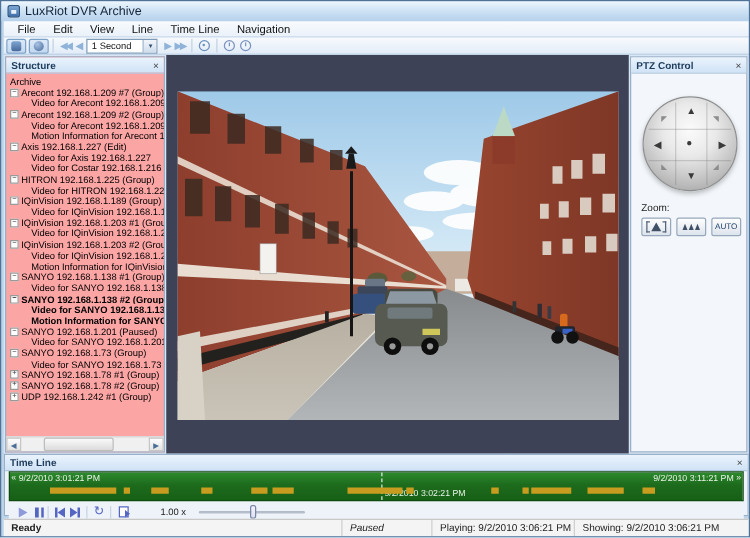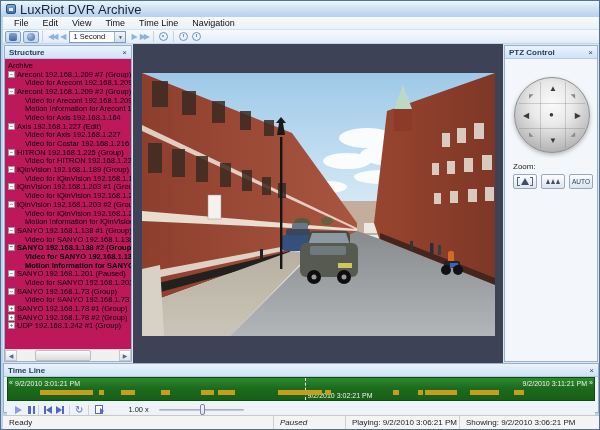--- a/index.html
+++ b/index.html
@@ -7,21 +7,21 @@
   .window { position:relative; width:600px; height:430px; background:#bcd4ea;
             border:1px solid #4f7296; overflow:hidden; }
 
   
   .titlebar { position:absolute; left:0; top:0; width:598px; height:16px;
     background:linear-gradient(#eef6fd,#cfe3f5 45%,#b6d1ea);
     display:flex; align-items:center; padding-left:5px; }
   .app-icon { width:10px; height:10px; margin-right:4px;
     background:linear-gradient(#7fa8d6,#3f6ea8); border:1px solid #2d517d; border-radius:2px; position:relative; }
   .app-icon::after { content:""; position:absolute; left:2px; top:3px; width:4px; height:3px; background:#e8f1fa; }
-  .title-text { font-size:13px; color:#15253a; }
+  .title-text { font-size:10px; color:#15253a; }
 
   
   .menubar { position:absolute; left:2px; top:16px; width:596px; height:13px;
     background:linear-gradient(#f8fbfe,#eaf1f9); border-bottom:1px solid #d4e0ee;
     display:flex; align-items:center; padding-left:4px; }
   .menu-item { font-size:9px; color:#111; padding:0 7px; line-height:12px; }
 
   
   .toolbar { position:absolute; left:2px; top:29px; width:596px; height:14px;
     background:linear-gradient(#f7fafd,#e2ecf7); border-bottom:1px solid #c2d4e8;
@@ -39,21 +39,21 @@
     border-left:1px solid #9fb6cf; font-size:5px; color:#33506e; display:flex; align-items:center; justify-content:center; }
   .ring-icon { width:9px; height:9px; border:1.5px solid #6b8fbf; border-radius:50%; margin:0 2px; position:relative; }
   .ring-icon::after{content:"";position:absolute;left:2px;top:2px;width:2px;height:2px;background:#6b8fbf;border-radius:50%;}
   .clock-icon { width:9px; height:9px; border:1.5px solid #7a92c0; border-radius:50%; margin:0 2px; position:relative; }
   .clock-icon::after { content:""; position:absolute; left:3px; top:1px; width:1px; height:3px; background:#7a92c0; }
 
   
   .main-bg { position:absolute; left:2px; top:43px; width:596px; height:319px; background:#d7e5f4; }
 
   
-  .panel { position:absolute; border:1px solid #98b0c8; background:#be185d; }
+  .panel { position:absolute; border:1px solid #98b0c8; background:#fca5a5; }
   .phead { height:13px; background:linear-gradient(#eaf3fc,#d0e3f6); border-bottom:1px solid #b3c9e0;
     display:flex; align-items:center; font-size:8px; font-weight:bold; color:#1e3c5c; padding:0 4px; }
   .phead .sp { flex:1; }
   .pclose { font-size:8px; color:#444; font-weight:normal; }
 
   
   .struct { left:3px; top:44px; width:128px; height:317px; }
   .tree { position:absolute; left:0; top:13px; right:0; bottom:13px; overflow:hidden; padding-top:2px; }
   .tree-row { height:8.7px; display:flex; align-items:center; white-space:nowrap; overflow:hidden;
     font-size:7.5px; color:#000; }
@@ -127,42 +127,42 @@
   .slider { position:relative; width:85px; height:11px; margin-left:10px; }
   .slider .track { position:absolute; left:0; right:0; top:5px; height:2px;
     background:linear-gradient(#9aa4b4,#cfd6e0); border-radius:1px; }
   .slider .thumb { position:absolute; top:0; width:5px; height:11px; background:linear-gradient(#f6f6fb,#dfe1ee);
     border:1px solid #7a86a8; border-radius:2px; }
 
   
   .statusbar { position:absolute; left:2px; top:414px; width:596px; height:14px; background:#f4f4f4;
     border-top:1px solid #c8c8c8; display:flex; align-items:center; font-size:8px; color:#222; }
   .st-cell { height:100%; display:flex; align-items:center; padding-left:6px; border-left:1px solid #cfcfcf; }
-  .st-ready { flex:1; border-left:none; }
+  .st-ready { flex:1; border-left:none;font-weight:bold; }
   .st-state { width:72px;font-style:italic; }
   .st-playing { width:114px;text-align:center; }
   .st-showing { width:140px; }
   .bottom-edge { position:absolute; left:0; top:428px; width:598px; height:2px;
     background:linear-gradient(#a9c6e2,#8fb1d4); }
 </style>
 </head>
 <body>
 
 <div class="window">
 
   <div class="titlebar">
     <div class="app-icon"></div>
     <div class="title-text">LuxRiot DVR Archive</div>
   </div>
 
   <div class="menubar">
       <div class="menu-item">File</div>
       <div class="menu-item">Edit</div>
       <div class="menu-item">View</div>
-      <div class="menu-item">Time</div>
+      <div class="menu-item">Line</div>
       <div class="menu-item">Time Line</div>
       <div class="menu-item">Navigation</div>
     </div>
 
   <div class="toolbar">
     <div class="tbtn">
       <div class="glyph-sq"></div>
     </div>
     <div class="tbtn">
       <div class="glyph-ci"></div>
@@ -204,23 +204,20 @@
         </div>
         <div class="tree-row lvl1">
           <span class="exp">−</span>
           <span>Arecont 192.168.1.209 #2 (Group)</span>
         </div>
         <div class="tree-row lvl2">
           <span>Video for Arecont 192.168.1.209</span>
         </div>
         <div class="tree-row lvl2">
           <span>Motion Information for Arecont 192.168.1.209</span>
-        </div>
-        <div class="tree-row lvl2">
-          <span>Video for Axis 192.168.1.164</span>
         </div>
         <div class="tree-row lvl1">
           <span class="exp">−</span>
           <span>Axis 192.168.1.227 (Edit)</span>
         </div>
         <div class="tree-row lvl2">
           <span>Video for Axis 192.168.1.227</span>
         </div>
         <div class="tree-row lvl2">
           <span>Video for Costar 192.168.1.216</span>

